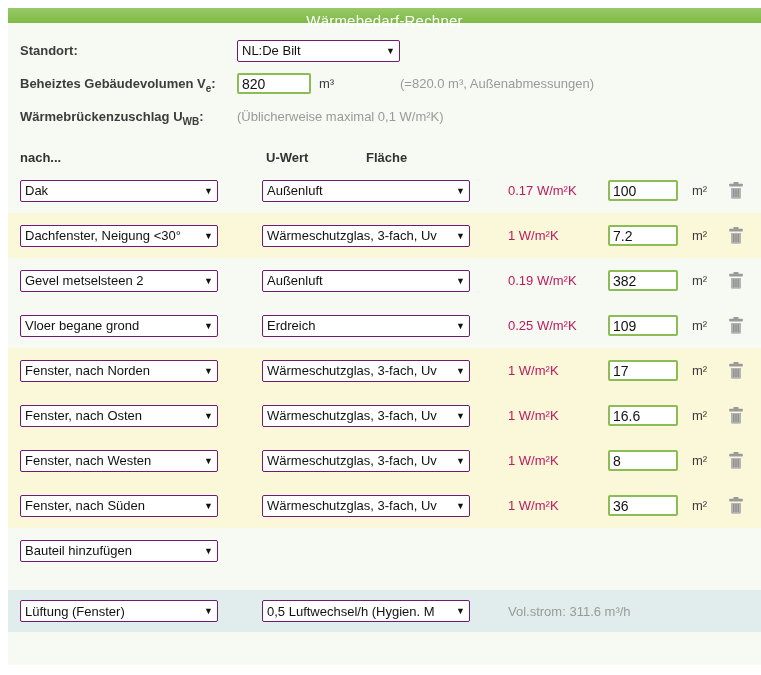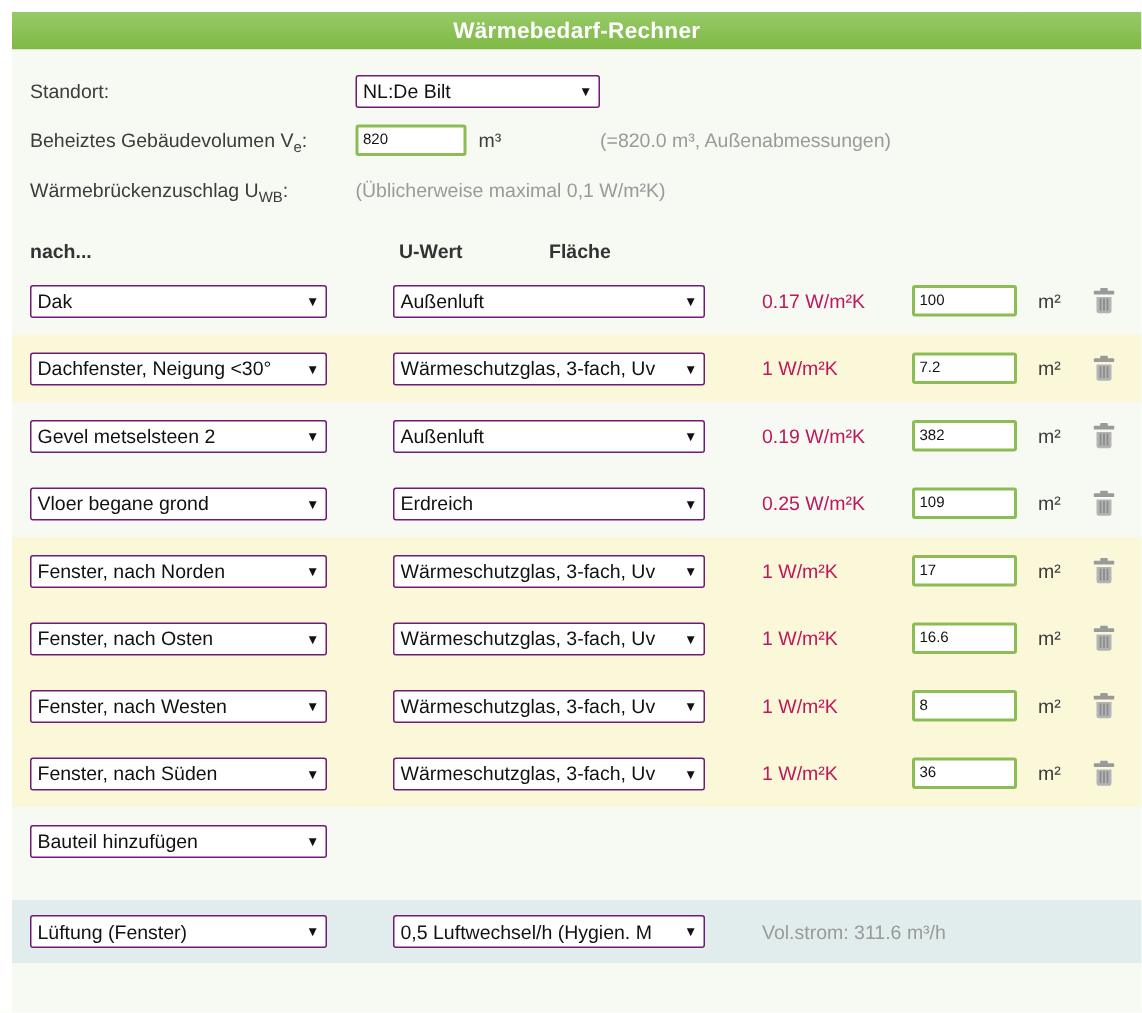--- a/index.html
+++ b/index.html
@@ -3,31 +3,31 @@
 <meta charset="utf-8">
 <style>
   html,body{margin:0;padding:0;}
   body{
     width:761px;height:675px;background:#ffffff;
     font-family:"Liberation Sans",sans-serif;font-size:13px;color:#333;
     position:relative;overflow:hidden;
   }
   .page{position:absolute;left:8px;top:8px;width:753px;}
   .titlebar{
-    height:25px;line-height:25px;text-align:center;
+    height:15px;line-height:25px;text-align:center;
     background:linear-gradient(#97ca68,#7fb945);
-    color:#ffffff;font-weight:bold;font-size:15px;
+    color:#ffffff;font-weight:normal;font-size:15px;
     letter-spacing:.2px;
   }
   .content{background:#f6faf2;height:642px;}
 
   
   .form-section{padding-top:11px;}
   .form-row{height:33px;display:flex;align-items:center;padding-left:12px;}
-  .form-label{width:217px;flex:none;color:#3c3c3c;white-space:nowrap;}
+  .form-label{width:217px;flex:none;color:#3c3c3c;white-space:nowrap;font-weight:bold;}
   .form-label sub{font-size:10px;line-height:0;}
   .field{width:163px;flex:none;display:flex;align-items:center;white-space:nowrap;}
   .unit{margin-left:8px;color:#3c3c3c;}
   .note{color:#9a9a9a;white-space:nowrap;}
 
   
   .sel{position:relative;display:inline-block;height:22px;flex:none;}
   .sel select{
     width:100%;height:22px;margin:0;
     border:1px solid #701a75;border-radius:2px;background:#fff;color:#111;
@@ -38,21 +38,21 @@
     position:absolute;right:5px;top:6px;font-size:9px;color:#111;
     pointer-events:none;line-height:10px;
   }
   .w163{width:163px;}
   .w198{width:198px;}
   .w200{width:208px;}
 
   
   input.num{
     height:17px;border:2px solid #8cbd55;border-radius:2px;background:#fff;
-    padding:0 3px;font-family:"Liberation Sans",sans-serif;font-size:10px;color:#111;
+    padding:0 3px;font-family:"Liberation Sans",sans-serif;font-size:14px;color:#111;
   }
   input.num.w-top{width:64px;}
   input.num.w-area{width:60px;}
 
   
   .thead{
     display:flex;align-items:center;height:21px;margin-top:14px;
     padding-left:12px;font-weight:bold;color:#333;
   }
   .th1{width:242px;flex:none;}

